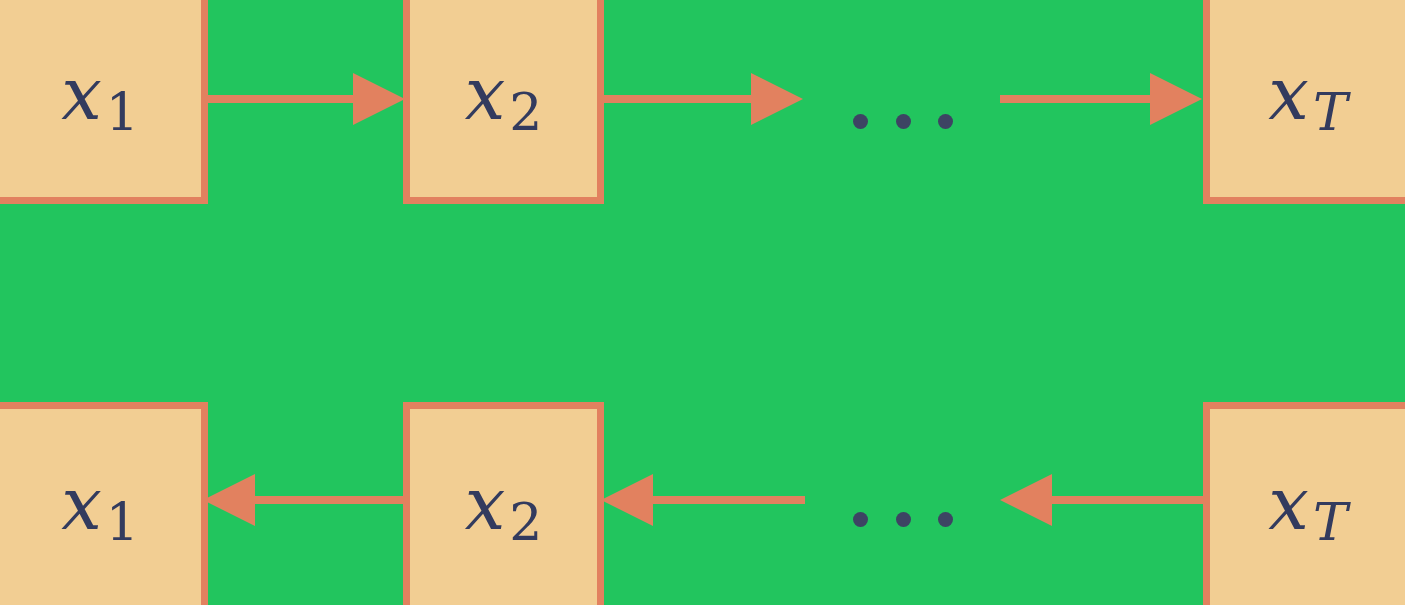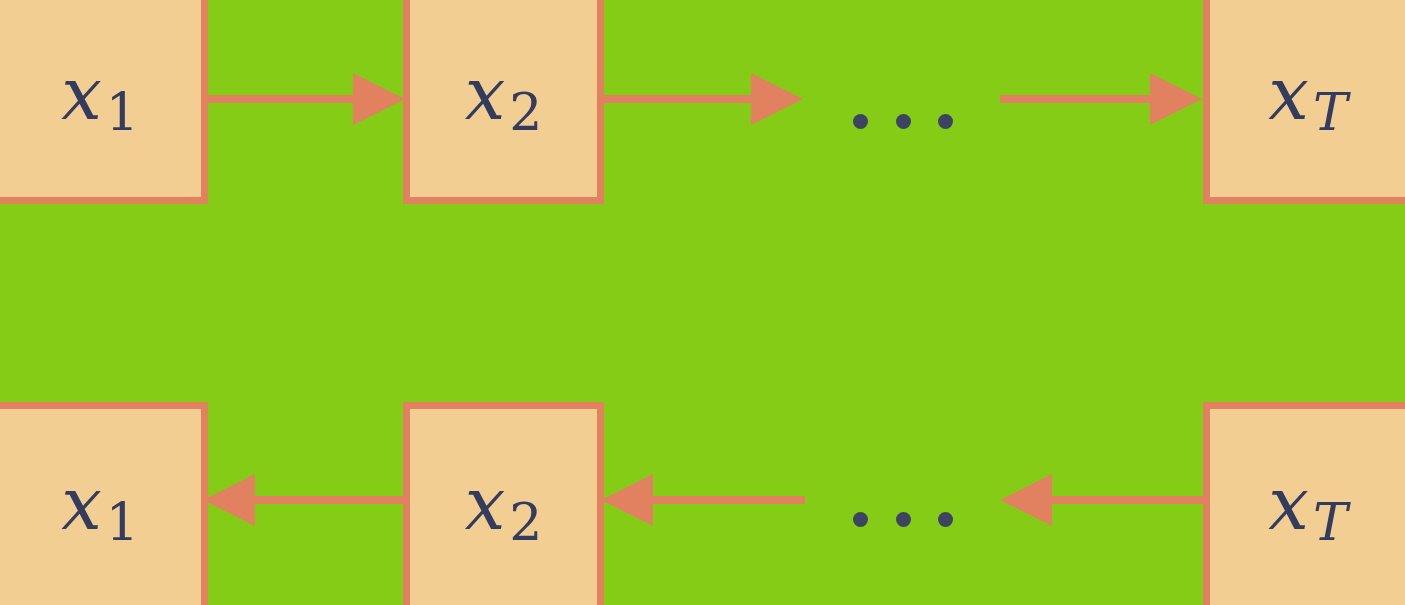--- a/index.html
+++ b/index.html
@@ -4,21 +4,21 @@
 <style>
   html, body {
     margin: 0;
     padding: 0;
     background: #000000;
   }
   #canvas {
     position: relative;
     width: 1405px;
     height: 605px;
-    background: #84cc16;
+    background: #22c55e;
     overflow: hidden;
     font-family: "DejaVu Serif", serif;
   }
 
   
   .node-box {
     position: absolute;
     box-sizing: border-box;
     background: #F2CE93;
     border: 7px solid #E2815F;

